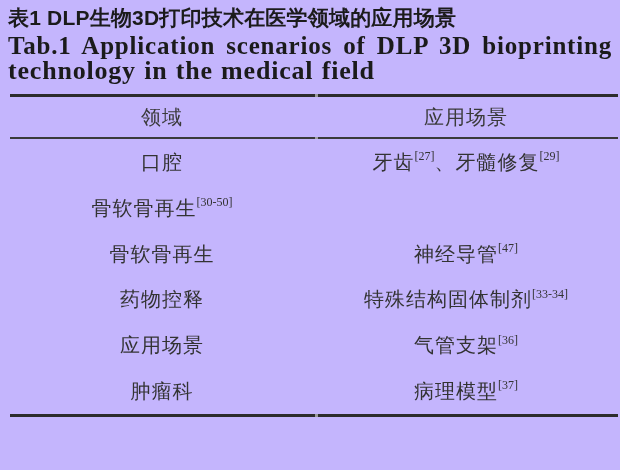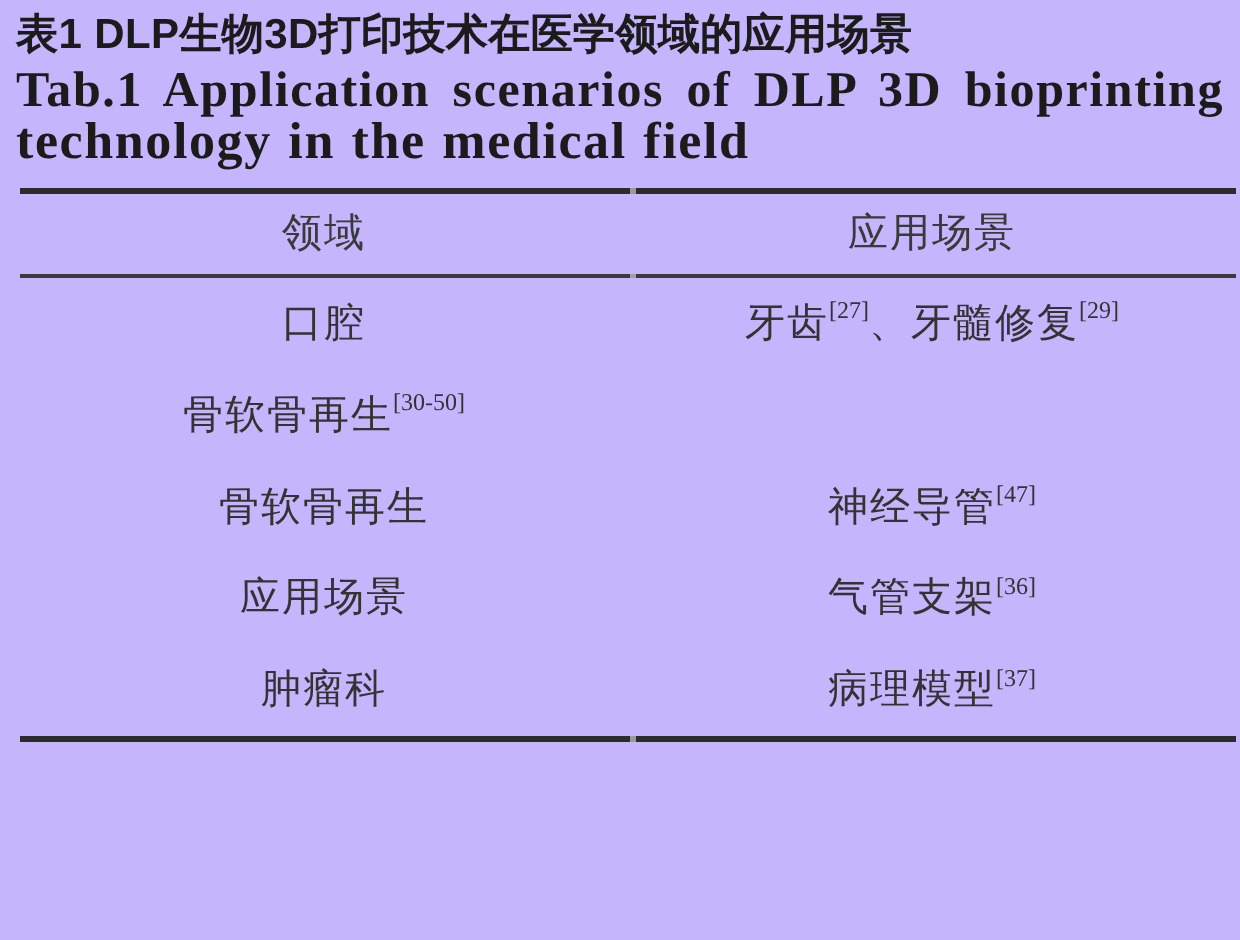--- a/index.html
+++ b/index.html
@@ -139,20 +139,24 @@
           <div class="cell"><span>牙齿</span><sup>[27]</sup><span>、</span><span>牙髓修复</span><sup>[29]</sup></div>
         </div>
         <div class="row body">
           <div class="cell"><span>骨软骨再生</span><sup>[30-50]</sup></div>
         </div>
         <div class="row body">
           <div class="cell">骨软骨再生</div>
           <div class="cell"><span>神经导管</span><sup>[47]</sup></div>
         </div>
         <div class="row body">
+          <div class="cell">药物控释</div>
+          <div class="cell"><span>特殊结构固体制剂</span><sup>[33-34]</sup></div>
+        </div>
+        <div class="row body">
           <div class="cell">应用场景</div>
           <div class="cell"><span>气管支架</span><sup>[36]</sup></div>
         </div>
         <div class="row body">
           <div class="cell">肿瘤科</div>
           <div class="cell"><span>病理模型</span><sup>[37]</sup></div>
         </div>
       </div>
 
     <div class="rule thick"></div>

